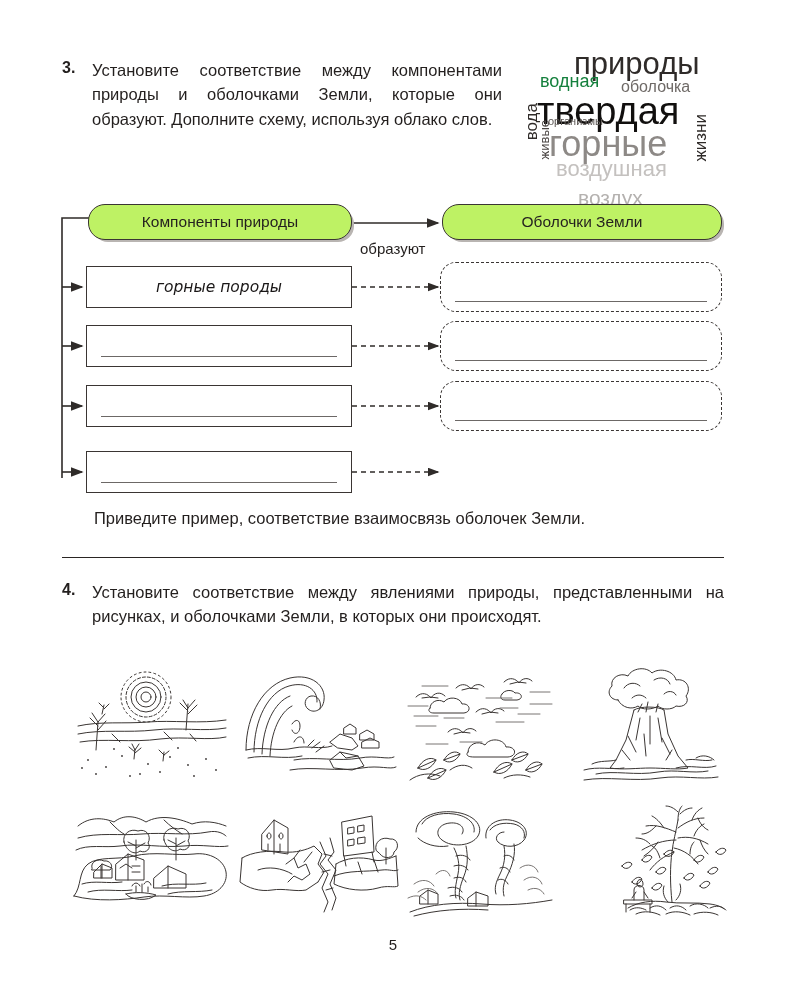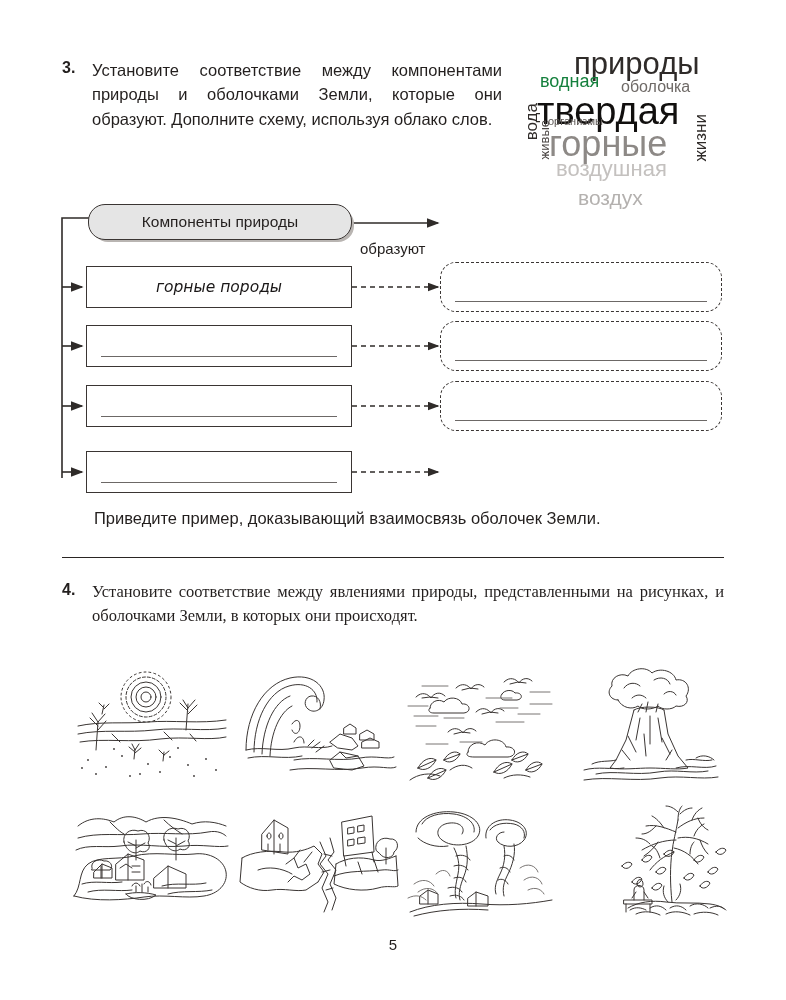--- a/index.html
+++ b/index.html
@@ -36,21 +36,21 @@
   }
   .task-body {
     font-size: 16.5px;
     line-height: 1.47;
     text-align: justify;
     color: #231f1e;
   }
   #task3 { left: 62px; top: 58px; width: 440px; }
   #task3 .task-body { width: 410px; }
   #task4 { left: 62px; top: 580px; width: 662px; }
-  #task4 .task-body { width: 632px; font-family: Liberation Serif, serif; }
+  #task4 .task-body { width: 632px; }
 
   
   #word-cloud {
     position: absolute;
     left: 516px;
     top: 46px;
     width: 206px;
     height: 150px;
   }
   #word-cloud span {
@@ -87,21 +87,21 @@
   .node {
     position: absolute;
     box-sizing: border-box;
     display: flex;
     align-items: center;
     justify-content: center;
   }
   .node-round {
     border: 1.6px solid #3a3533;
     border-radius: 17px;
-    background: #e5e5e5;
+    background: #bef264;
     box-shadow: 3px 3px 0 -1px #b9b5b2;
     font-size: 15.5px;
     color: #231f1e;
   }
   .node-rect {
     border: 1.4px solid #3a3533;
     background: #fff;
   }
   .node-dashed {
     border: 1.6px dashed #3a3533;
@@ -224,20 +224,23 @@
       <path d="M292,91  L378,91" fill="none" stroke="#2f2b29" stroke-width="1.5" stroke-dasharray="5,4" marker-end="url(#ahd)"></path>
       <path d="M292,150 L378,150" fill="none" stroke="#2f2b29" stroke-width="1.5" stroke-dasharray="5,4" marker-end="url(#ahd)"></path>
       <path d="M292,210 L378,210" fill="none" stroke="#2f2b29" stroke-width="1.5" stroke-dasharray="5,4" marker-end="url(#ahd)"></path>
       <path d="M292,276 L378,276" fill="none" stroke="#2f2b29" stroke-width="1.5" stroke-dasharray="5,4" marker-end="url(#ahd)"></path>
     </svg>
 
     <div class="node node-round" style="left:28px; top:8px; width:264px; height:36px;">
       <span>Компоненты природы</span>
     </div>
     <div class="edge-label" style="left:300px; top:5px;">образуют</div>
+    <div class="node node-round" style="left:382px; top:8px; width:280px; height:36px;">
+      <span>Оболочки Земли</span>
+    </div>
 
     <div class="node node-rect" style="left:26px; top:70px; width:266px; height:42px;justify-content:center;">
       <span class="hand">горные породы</span>
     </div>
     <div class="node node-rect" style="left:26px; top:129px; width:266px; height:42px;">
       <span class="writeline"></span>
       <span class="hand"></span>
     </div>
     <div class="node node-rect" style="left:26px; top:189px; width:266px; height:42px;">
       <span class="writeline"></span>
@@ -255,21 +258,21 @@
     <div class="node node-dashed" style="left:380px; top:125px; width:282px; height:50px;">
       <span class="writeline"></span>
       <span class="hand"></span>
     </div>
     <div class="node node-dashed" style="left:380px; top:185px; width:282px; height:50px;">
       <span class="writeline"></span>
       <span class="hand"></span>
     </div>
   </div>
 
-  <div id="followup">Приведите пример, доказывающий взаимосвязь оболочек Земли.</div>
+  <div id="followup">Приведите пример, соответствие взаимосвязь оболочек Земли.</div>
   <div id="answer-rule"></div>
 
   <div class="task" id="task4">
     <div class="task-num">4.</div>
     <div class="task-body">Установите соответствие между явлениями природы, представленными на рисунках, и оболочками Земли, в которых они происходят.</div>
   </div>
 
   <div id="figures">
 
     <div class="fig fig-r0 fig-c0">

